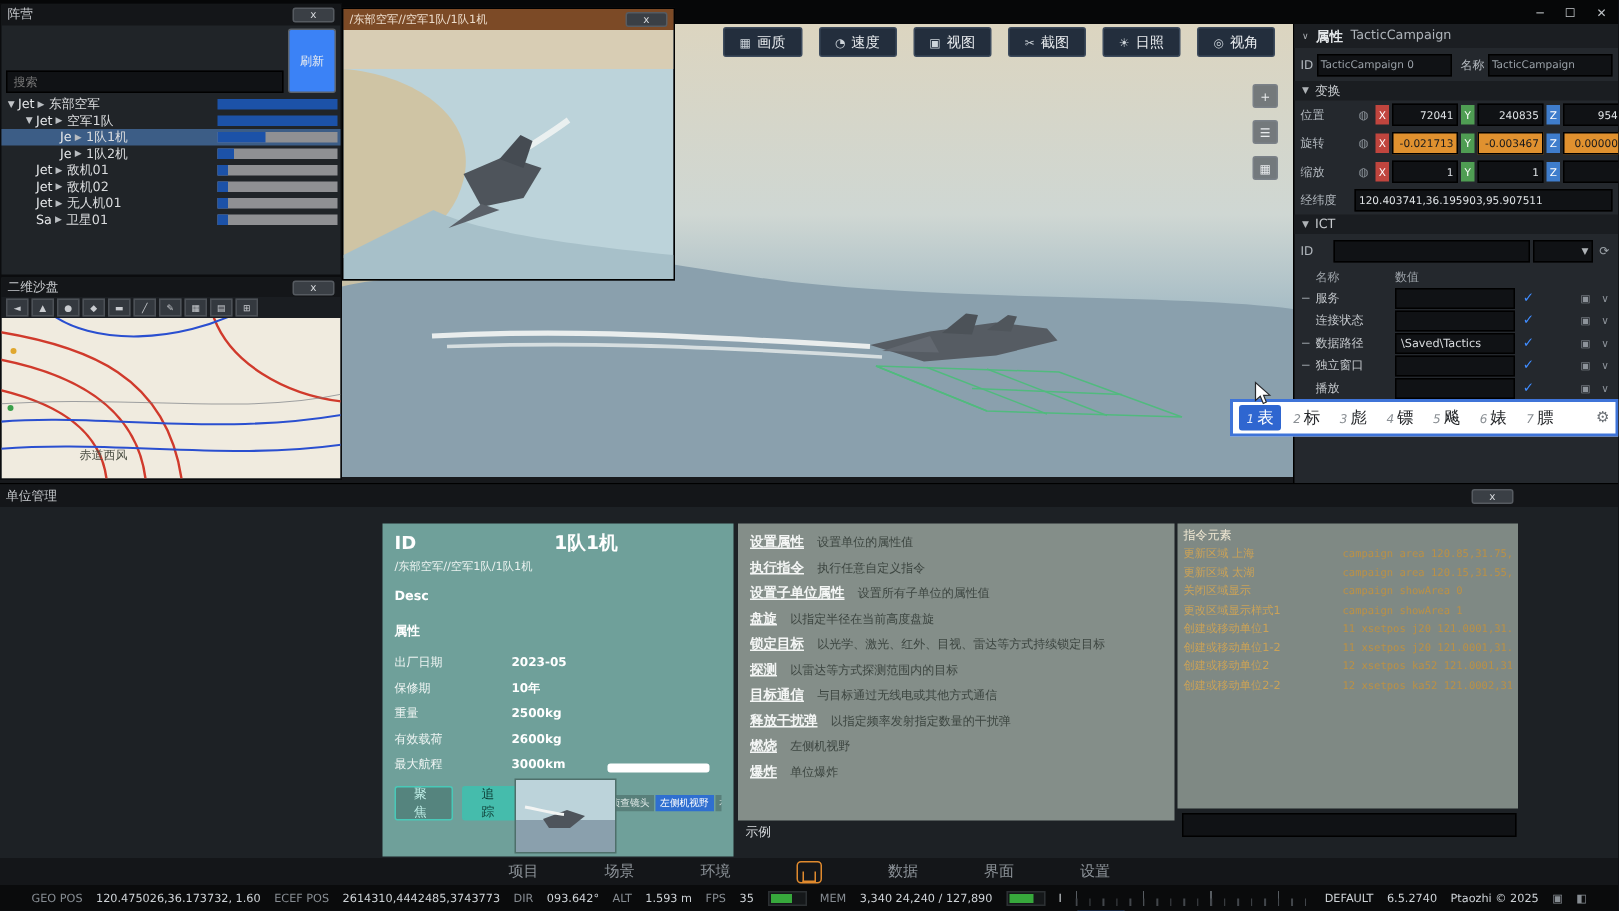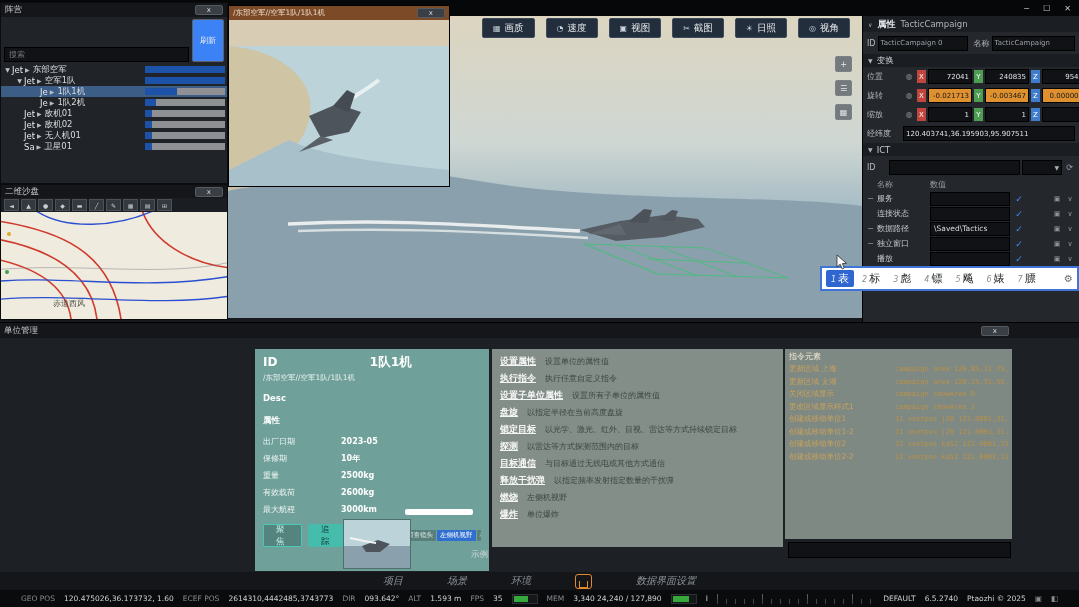--- a/index.html
+++ b/index.html
@@ -70,21 +70,21 @@
   #cmds{background:#848e89;}
   .crow{white-space:nowrap;overflow:hidden;height:17px;line-height:17px;}
   .cname{color:#f4f6f5;font-size:9px;font-weight:bold;text-decoration:underline;}
   .cdesc{color:#3d4641;font-size:8px;margin-left:6px;}
   
   #log{background:#7f8984;}
   .lrow{display:flex;white-space:nowrap;overflow:hidden;height:12.5px;line-height:12.5px;}
   .llbl{width:106px;flex:0 0 106px;color:#caa258;font-size:7.5px;overflow:hidden;}
   .lcmd{color:#bb9146;font-size:7px;font-family:"DejaVu Sans Mono",monospace;overflow:hidden;}
   
-  #nav{display:flex;align-items:center;justify-content:center;gap:44px;background:#141619;font-style:italic;}
+  #nav{display:flex;align-items:center;justify-content:center;gap:44px;background:#141619;}
   .navitem{color:#8d9399;font-size:10px;}
   #status{display:flex;align-items:center;gap:9px;background:#0a0b0c;padding:0 21px;font-size:7.5px;box-sizing:border-box;}
   .slbl{color:#878d93;} .sval{color:#ced3d7;}
   .meter{width:24px;height:8px;background:#15181a;border:1px solid #2c3033;position:relative;}
   .meter i{position:absolute;left:1px;top:1px;bottom:1px;background:#37a83c;}
   #ruler{flex:1;height:11px;align-self:center;
      background-image:repeating-linear-gradient(90deg,#42464b 0 1px,transparent 1px 9px),
                       repeating-linear-gradient(90deg,#575c61 0 1px,transparent 1px 45px);
      background-size:auto 5px,auto 10px;background-repeat:repeat-x;background-position:bottom left;}
   input{outline:none;}
@@ -634,21 +634,21 @@
             <span class="cdesc">左侧机视野</span>
           </div>
 
           <div class="crow">
             <span class="cname">爆炸</span>
             <span class="cdesc">单位爆炸</span>
           </div>
 
         </div>
     </div>
-    <div class="abs" style="left:471px;top:226px;font-size:8.5px;color:#d6d9dc;">示例</div>
+    <div class="abs" style="left:497px;top:226px;font-size:8.5px;color:#d6d9dc;">示例</div>
 
     <div class="abs" id="log" style="left:785px;top:26px;width:227px;height:190px;padding:2px 4px;box-sizing:border-box;">
       <div style="font-size:8px;color:#efe7d2;height:12px;">指令元素</div>
       <div>
 
           <div class="lrow">
             <span class="llbl">更新区域 上海</span>
             <span class="lcmd">campaign area 120.85,31.75,121.74,31.29,121.39,30.89,12</span>
           </div>
 
@@ -701,21 +701,21 @@
   <div class="abs" id="nav" style="left:0;top:572px;width:1079px;height:18px;">
     <div style="display:flex;gap:44px;">
 
     <span class="navitem">项目</span>
         <span class="navitem">场景</span>
         <span class="navitem">环境</span>
       </div>
     <span style="width:15px;height:13px;border:1.5px solid #e08a2e;border-radius:3px;display:inline-flex;align-items:flex-end;justify-content:center;">
       <i style="width:7px;height:6px;border-left:1.5px solid #e08a2e;border-right:1.5px solid #e08a2e;border-bottom:1.5px solid #e08a2e;"></i>
     </span>
-    <div style="display:flex;">
+    <div style="display:flex;gap:44px;">
 
     <span class="navitem">数据</span>
         <span class="navitem">界面</span>
         <span class="navitem">设置</span>
       </div>
   </div>
 
   <div class="abs" id="status" style="left:0;top:590px;width:1079px;height:17px;">
     <span class="slbl">GEO POS</span>
     <span class="sval">120.475026,36.173732, 1.60</span>

